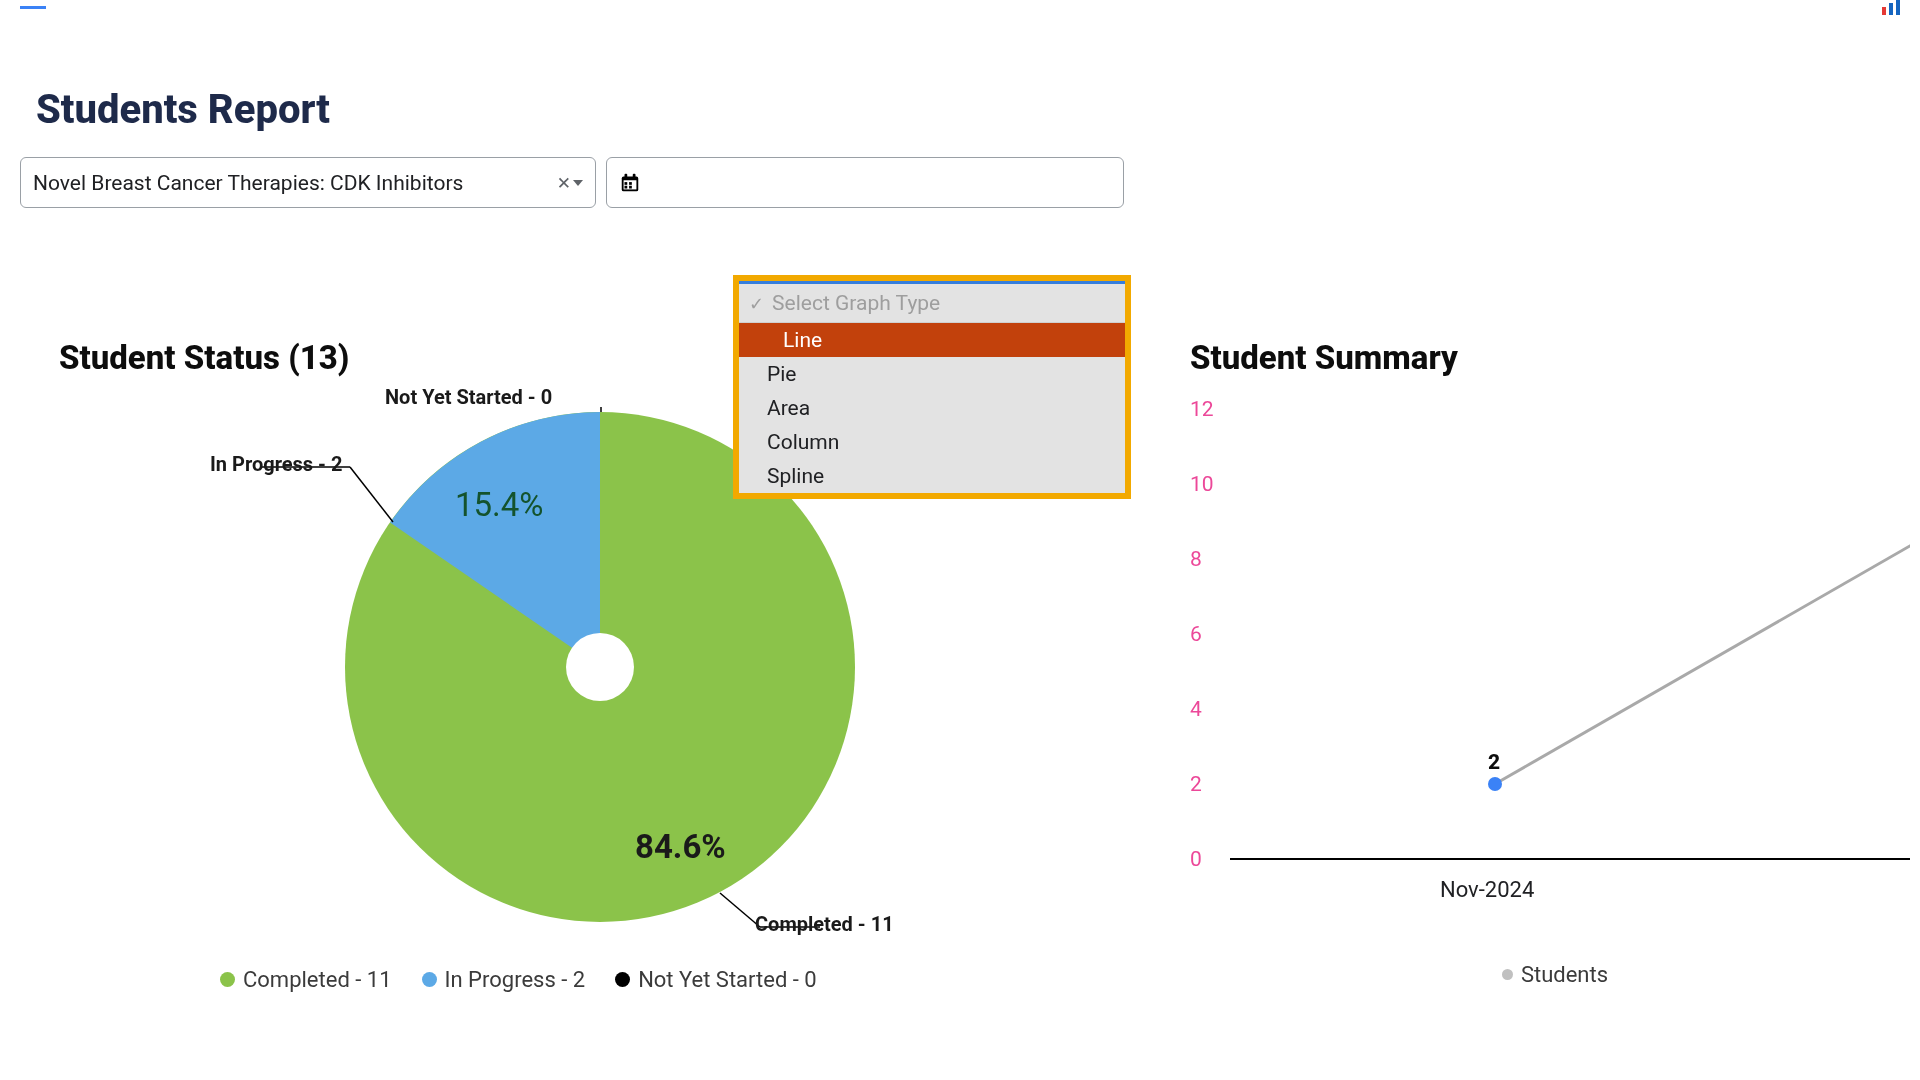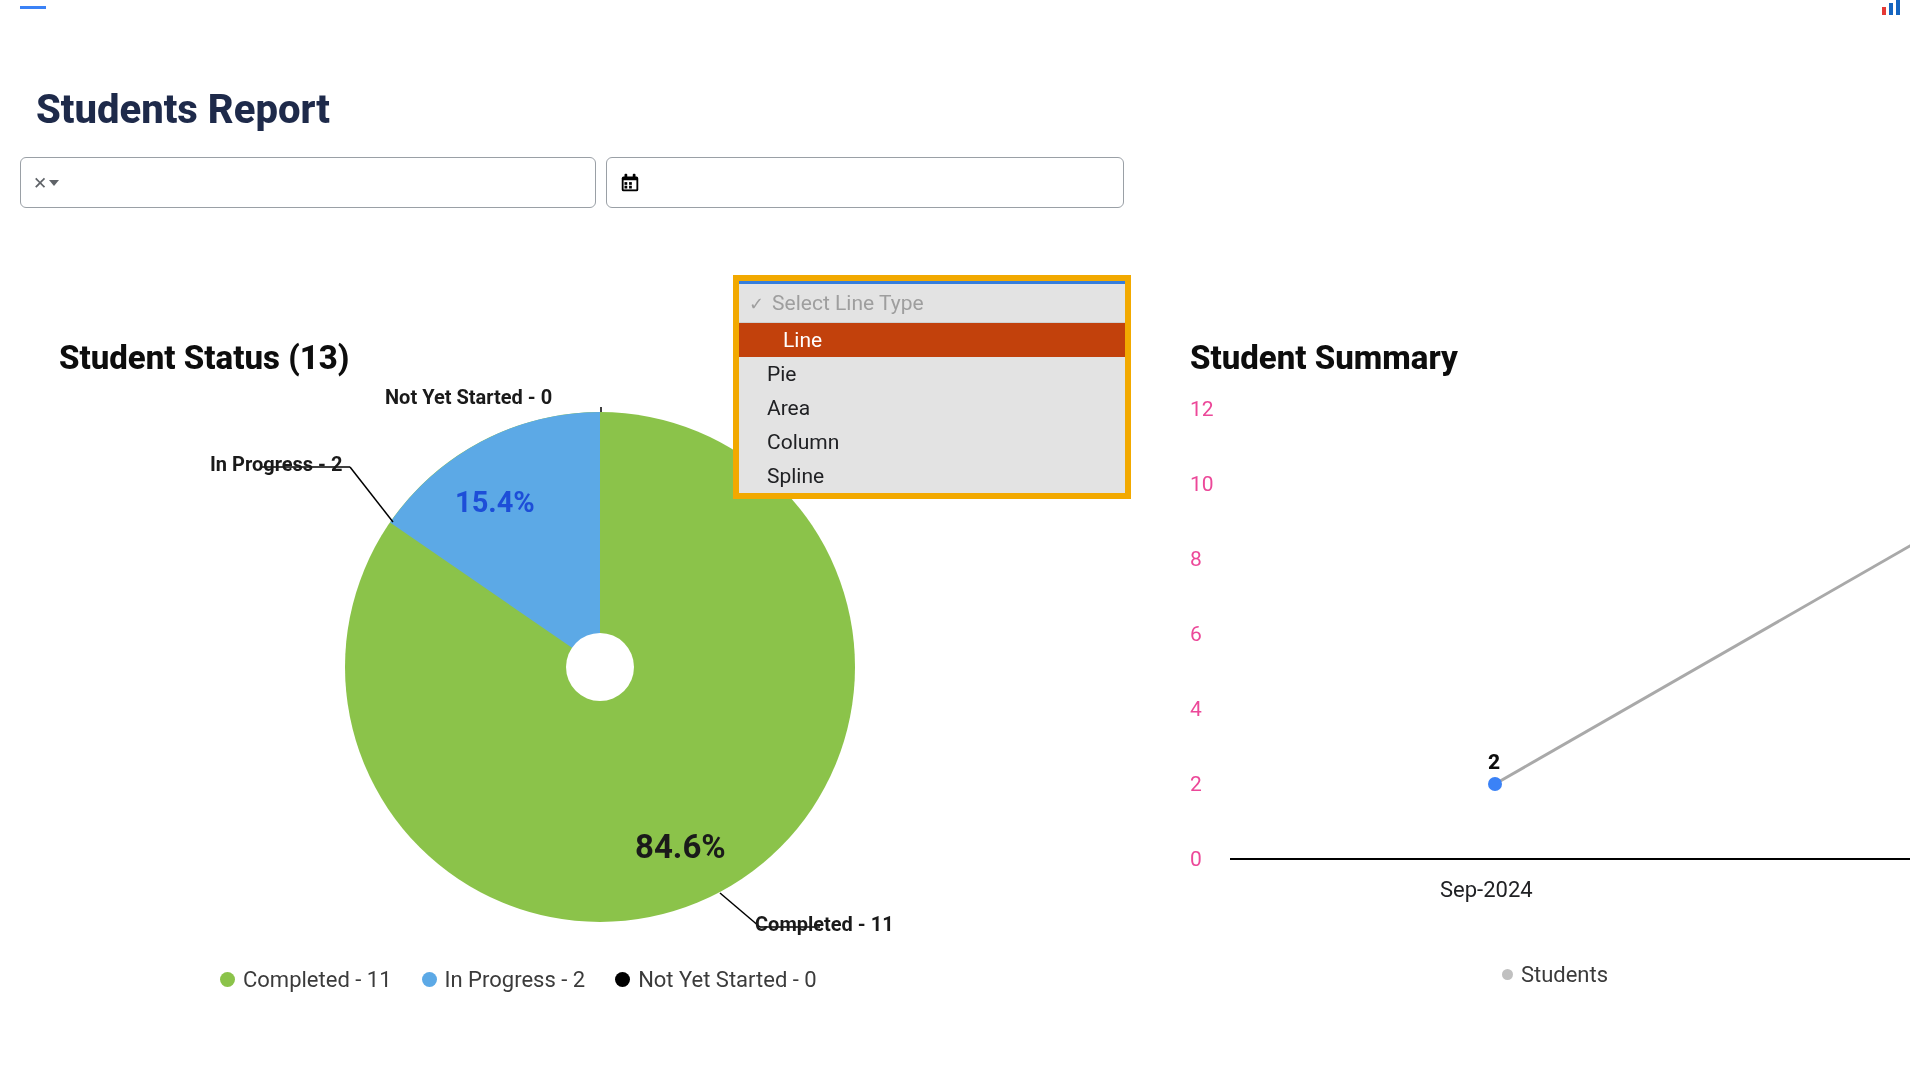--- a/index.html
+++ b/index.html
@@ -109,20 +109,21 @@
     <div class="bar-r"></div>
       <div class="bar-b1"></div>
       <div class="bar-b2"></div>
   </div>
 </div>
 
 <h1 class="page-title">Students Report</h1>
 
 <div class="filter-row">
   <div class="filter-box filter-course">
+    <span>Novel Breast Cancer Therapies: CDK Inhibitors</span>
     <span class="x-caret">
       <span>✕</span>
       <span class="caret"></span>
     </span>
   </div>
   <div class="filter-box filter-date">
     <svg width="22" height="22" viewBox="0 0 24 24">
       <rect x="3" y="5" width="18" height="16" rx="2" fill="#000"></rect>
       <rect x="5" y="9" width="14" height="10" fill="#fff"></rect>
       <rect x="6" y="2" width="3" height="5" rx="1" fill="#000"></rect>
@@ -131,21 +132,21 @@
       <rect x="11" y="11" width="3" height="3" fill="#000"></rect>
       <rect x="6" y="15" width="3" height="3" fill="#000"></rect>
       <rect x="11" y="15" width="3" height="3" fill="#000"></rect>
     </svg>
   </div>
 </div>
 
 <div class="graph-dropdown">
   <div class="dd-header">
     <span class="dd-check">✓</span>
-    <span>Select Line Type</span>
+    <span>Select Graph Type</span>
   </div>
   <div class="dd-opt selected">Line</div>
   <div class="dd-opt">Pie</div>
   <div class="dd-opt">Area</div>
   <div class="dd-opt">Column</div>
   <div class="dd-opt">Spline</div>
 </div>
 
 <div class="panels">
 
@@ -164,21 +165,21 @@
         <line x1="521" y1="-8" x2="405" y2="-8" stroke="#000" stroke-width="1.5"></line>
         <line x1="313" y1="115" x2="270" y2="60" stroke="#000" stroke-width="1.5"></line>
         <line x1="270" y1="60" x2="180" y2="60" stroke="#000" stroke-width="1.5"></line>
         <line x1="640" y1="486" x2="680" y2="520" stroke="#000" stroke-width="1.5"></line>
         <line x1="680" y1="520" x2="740" y2="520" stroke="#000" stroke-width="1.5"></line>
       </svg>
       
       <div style="position:absolute;left:305px;top:-22px;font-weight:700;font-size:20px">Not Yet Started - 0</div>
       <div style="position:absolute;left:130px;top:45px;font-weight:700;font-size:20px">In Progress - 2</div>
       <div style="position:absolute;left:675px;top:505px;font-weight:700;font-size:20px">Completed - 11</div>
-      <div style="position:absolute;left:375px;top:78px;font-weight:700;font-size:29px;color:#1d4ed8">15.4%</div>
+      <div style="position:absolute;left:375px;top:78px;font-weight:400;font-size:33px;color:#14532d">15.4%</div>
       <div style="position:absolute;left:555px;top:420px;font-weight:700;font-size:33px;color:#1a1a1a">84.6%</div>
     </div>
     <div class="legend">
       <div class="leg-item">
         <span class="dot" style="background:#8bc34a"></span>
         <span>Completed - 11</span>
       </div>
       <div class="leg-item">
         <span class="dot" style="background:#5ca9e6"></span>
         <span>In Progress - 2</span>
@@ -202,20 +203,20 @@
       <div class="y-tick" style="top:365px">2</div>
       <div class="y-tick" style="top:440px">0</div>
       <div class="x-axis-line"></div>
 
       <svg class="plot-line">
         <line x1="265" y1="377" x2="800" y2="70" stroke="#a9a9a9" stroke-width="3"></line>
       </svg>
 
       <div class="data-pt" style="left:298px; top:370px"></div>
       <div class="pt-label" style="left:298px; top:343px">2</div>
-      <div class="x-tick-lbl" style="left:250px">Sep-2024</div>
+      <div class="x-tick-lbl" style="left:250px">Nov-2024</div>
     </div>
     <div class="series-legend">
       <span class="series-dot"></span>
       <span>Students</span>
     </div>
   </div>
 </div>
 
 </body></html>

